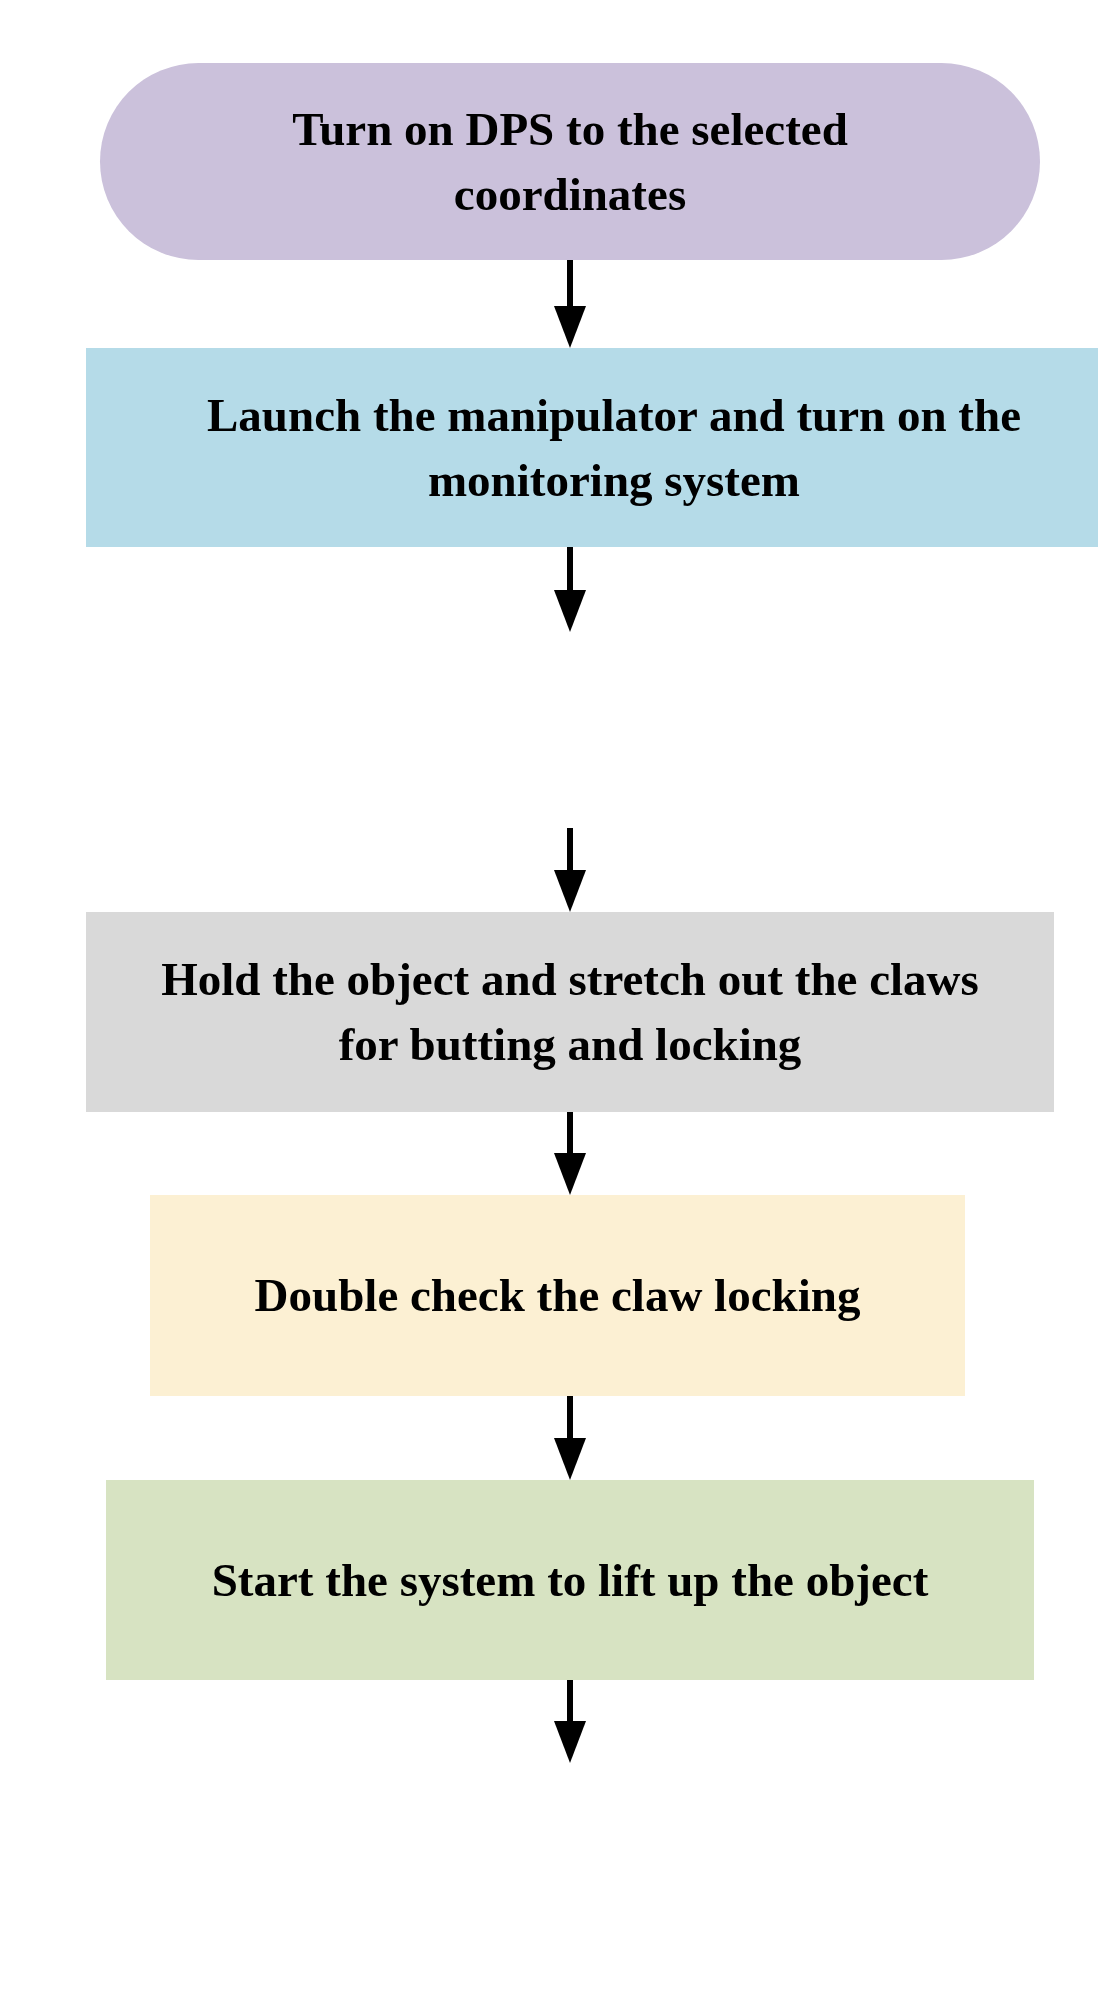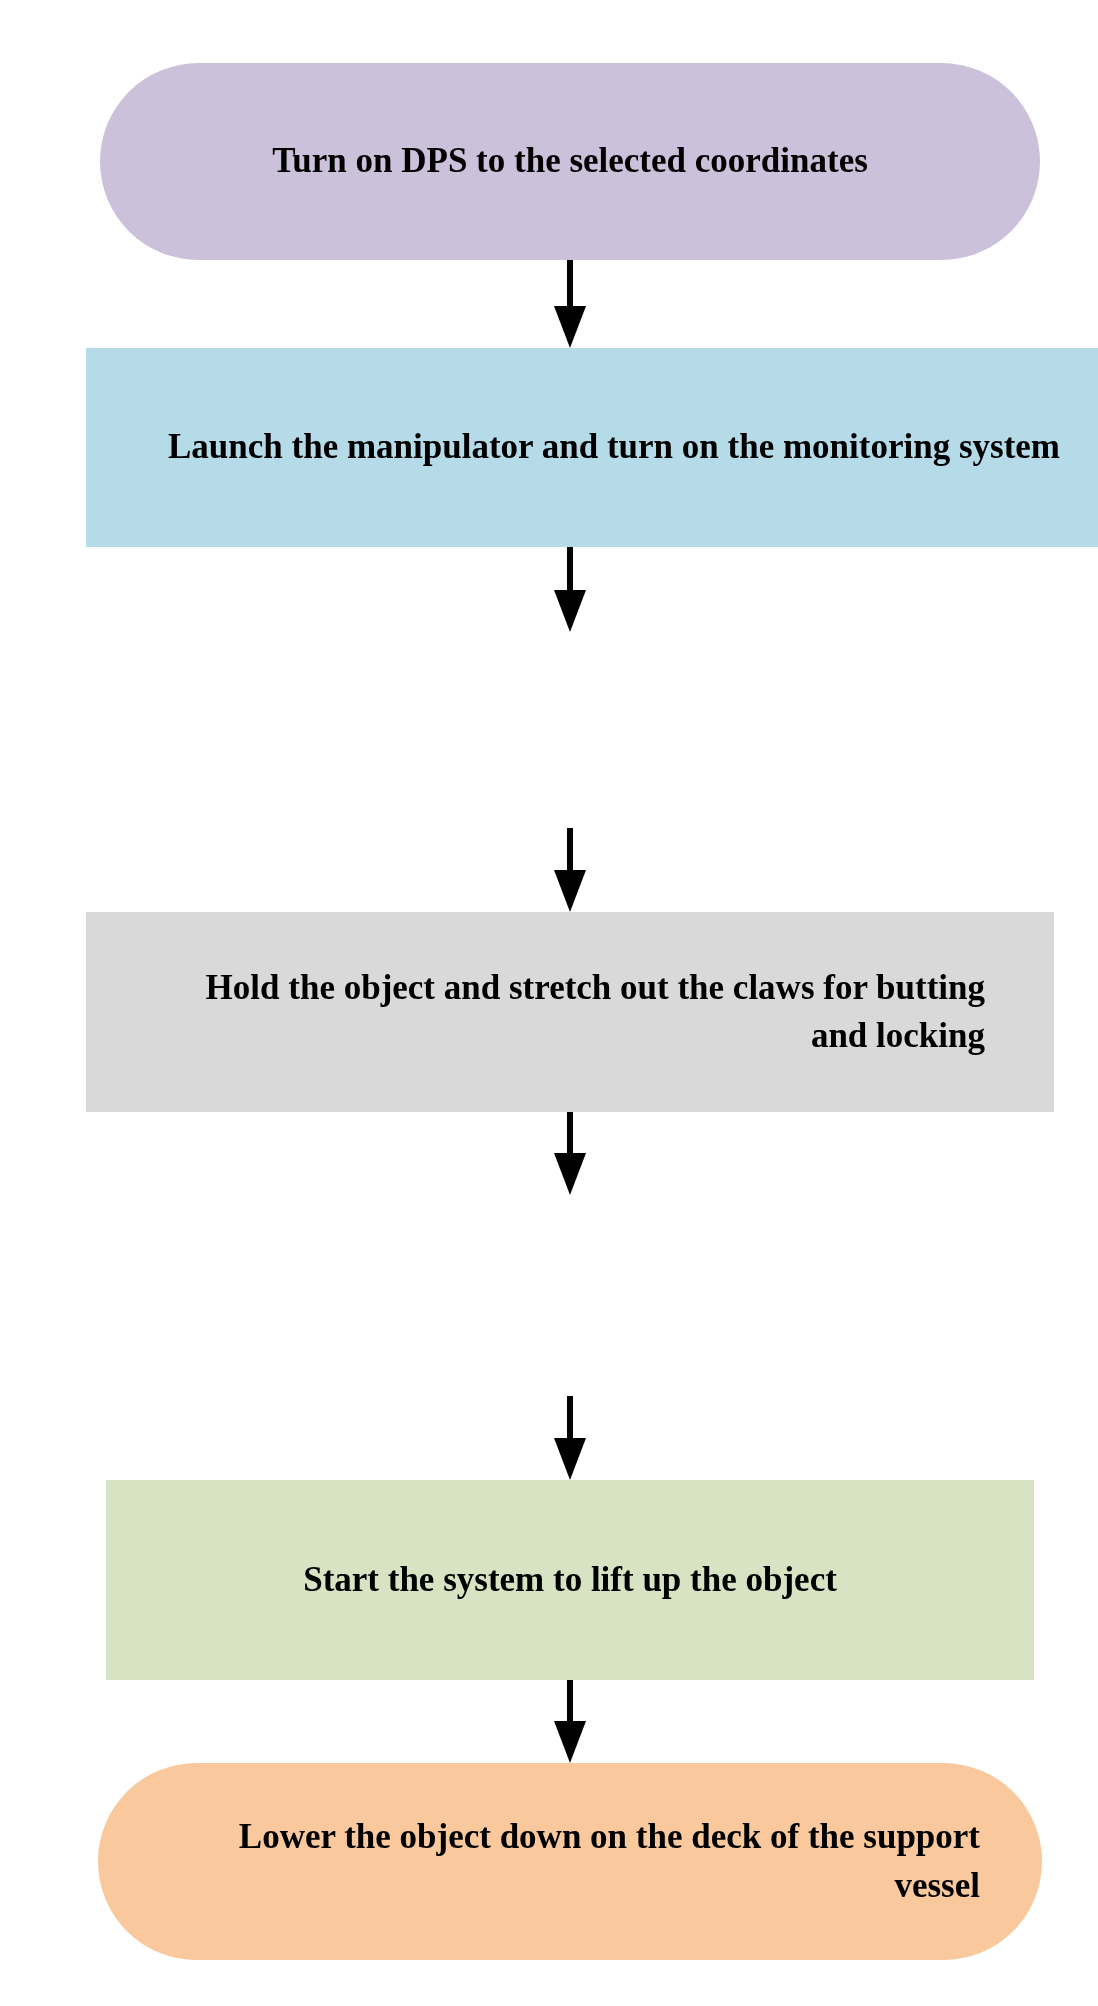--- a/index.html
+++ b/index.html
@@ -9,24 +9,24 @@
     height: 2006px;
     background: #ffffff;
     font-family: "Liberation Serif", "DejaVu Serif", serif;
     overflow: hidden;
   }
   .node {
     position: absolute;
     display: flex;
     align-items: center;
     justify-content: center;
-    text-align: right;
+    text-align: center;
     color: #000000;
     font-weight: bold;
-    font-size: 35px;
+    font-size: 47px;
     line-height: 1.38;
   }
   .node .label { display: block; margin: 0 auto; }
   .stadium { border-radius: 99px; }
 
   
   .n0 { left: 100px; top:   63px; width: 940px; height: 197px; }
   .n0 .label { max-width: 690px; }
   .n1 { left:  86px; top:  348px; width: 968px; height: 199px; padding-left: 44px; }
   .n1 .label { max-width: 900px; }
@@ -95,32 +95,32 @@
 
   <div class="node n3" style="background-color: rgb(217, 217, 217);">
     <span class="label">Hold the object and stretch out the claws for butting and locking</span>
   </div>
 
   <div class="arrow a3">
     <div class="shaft"></div>
     <div class="head"></div>
   </div>
 
+  <div class="node n4" style="background-color: rgb(252, 240, 211);">
+    <span class="label">Double check the claw locking</span>
+  </div>
 
   <div class="arrow a4">
     <div class="shaft"></div>
     <div class="head"></div>
   </div>
 
   <div class="node n5" style="background-color: rgb(215, 227, 194);">
     <span class="label">Start the system to lift up the object</span>
   </div>
 
   <div class="arrow a5">
     <div class="shaft"></div>
     <div class="head"></div>
   </div>
 
-  <div class="node stadium n6" style="background-color: rgb(249, 200, 156);">
-    <span class="label">Lower the object down on the deck of the support vessel</span>
-  </div>
 
 </div>
 
 </body></html>

